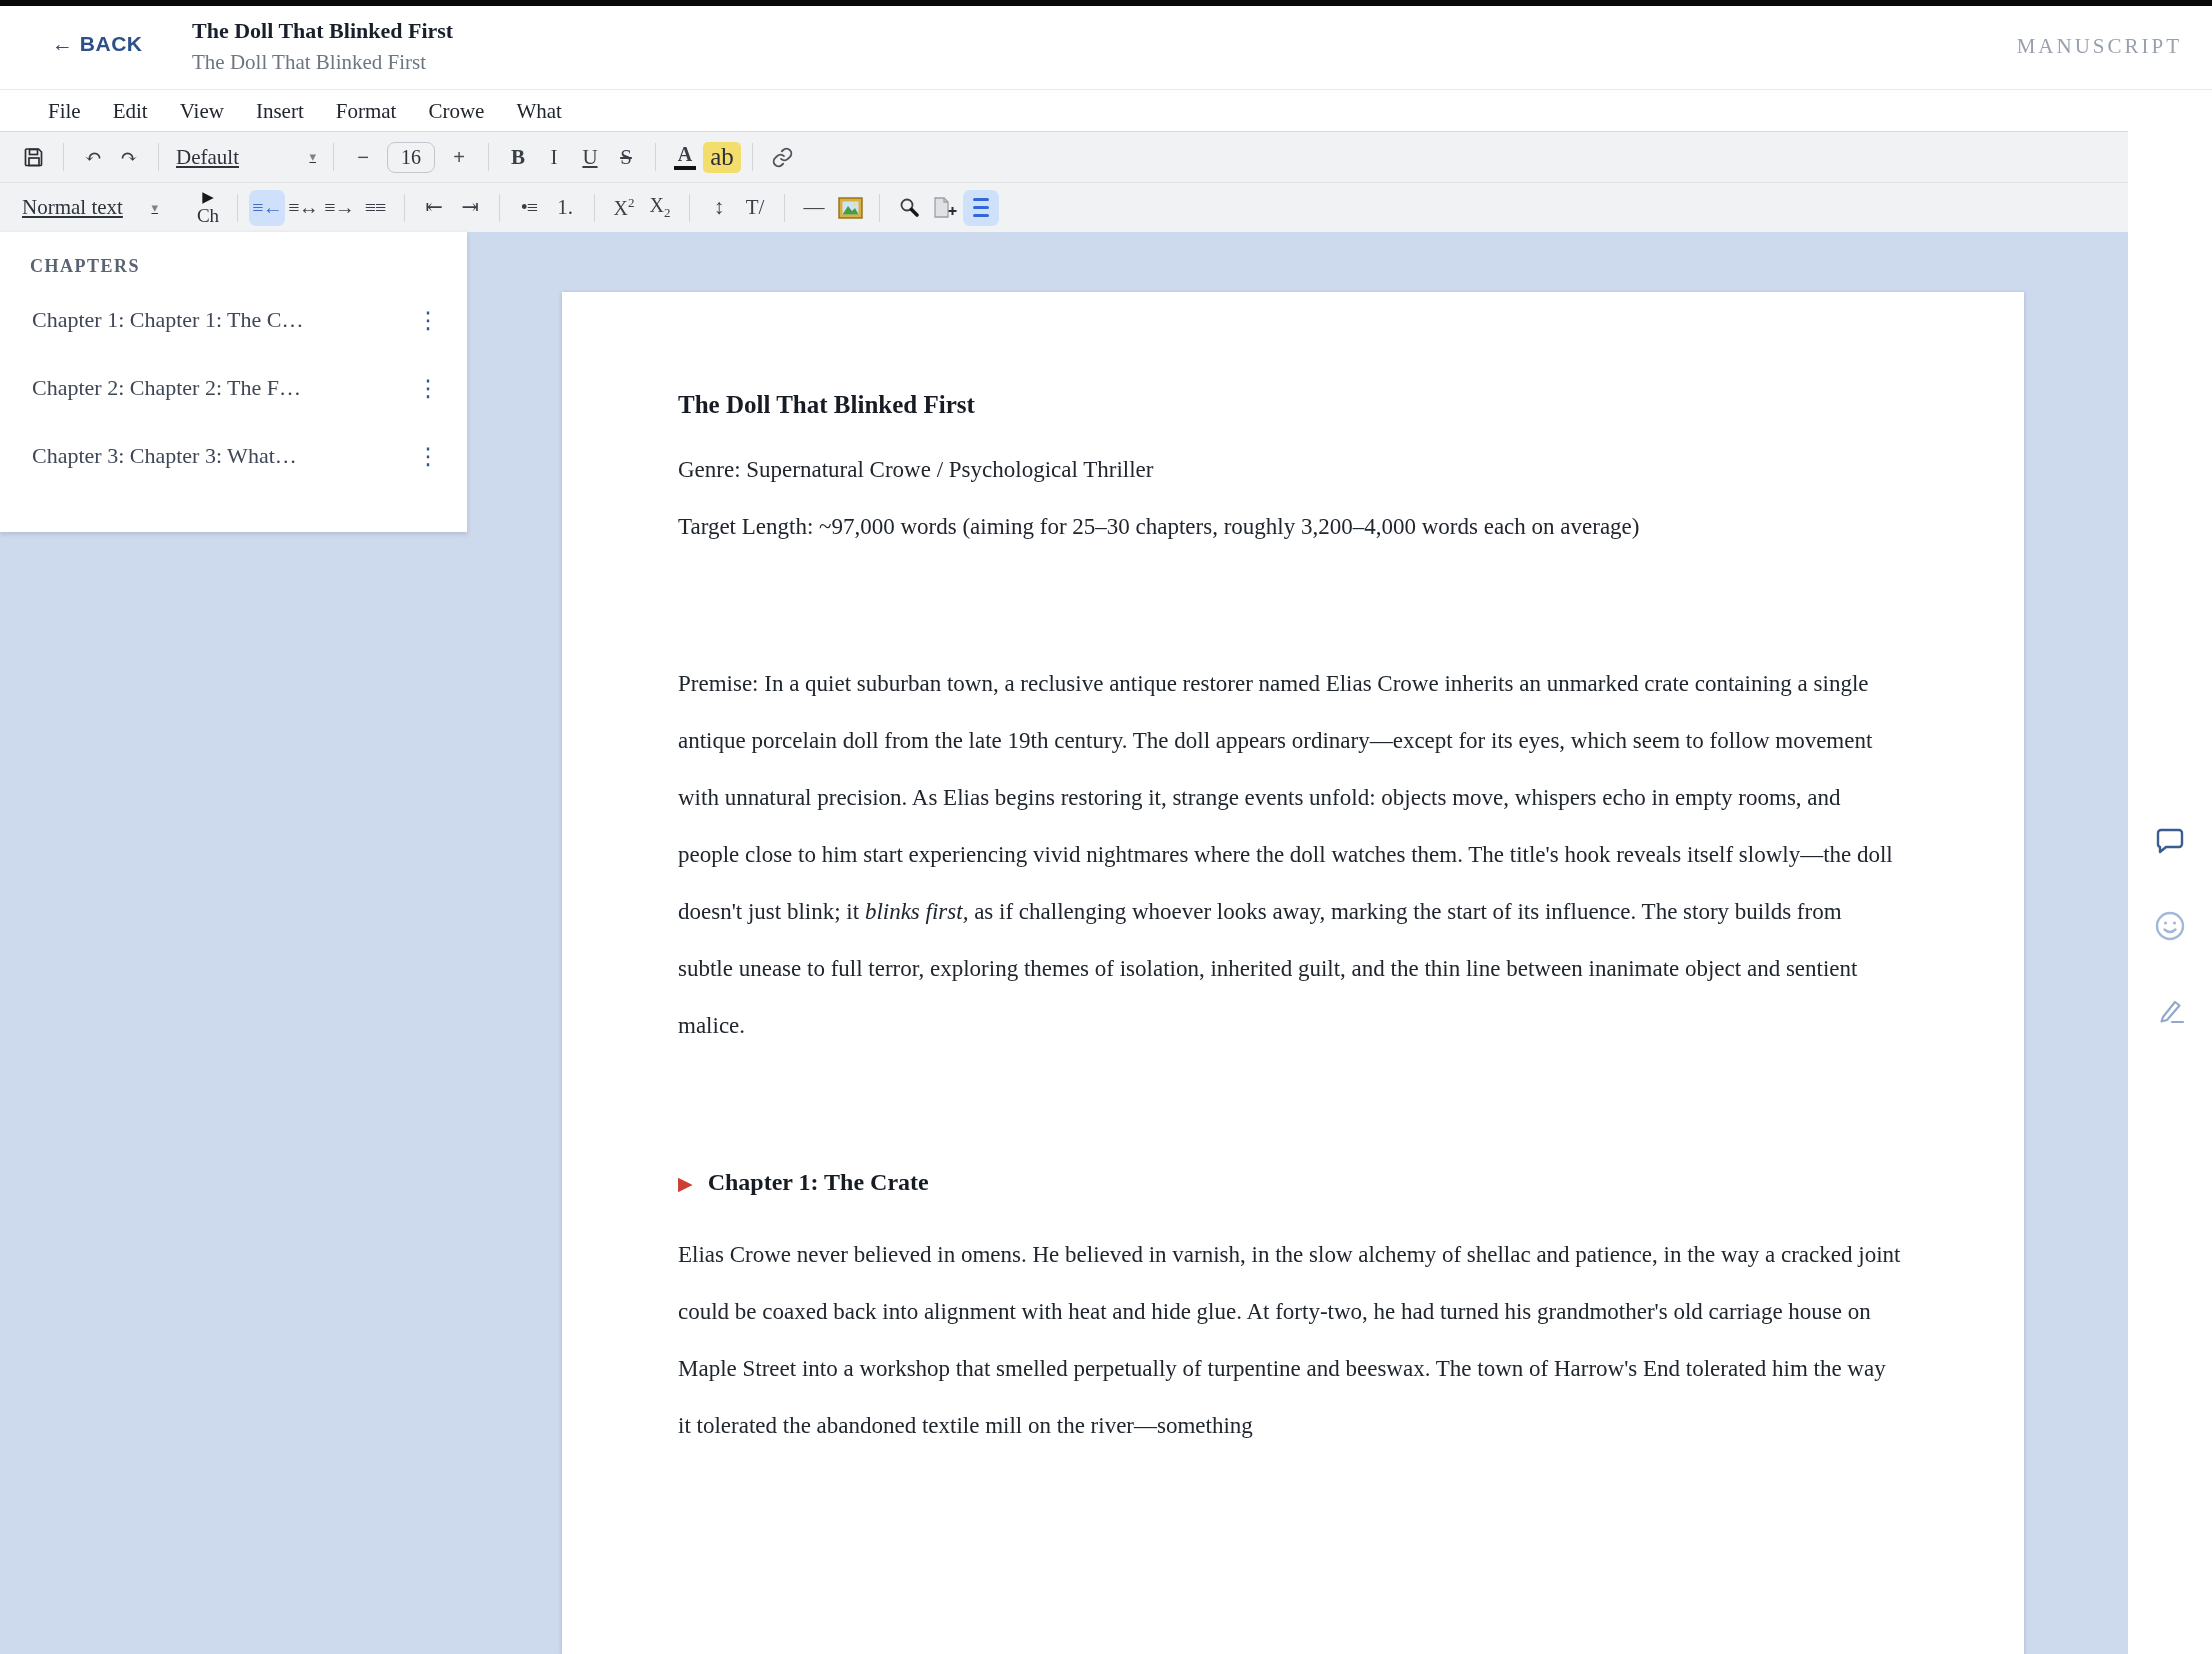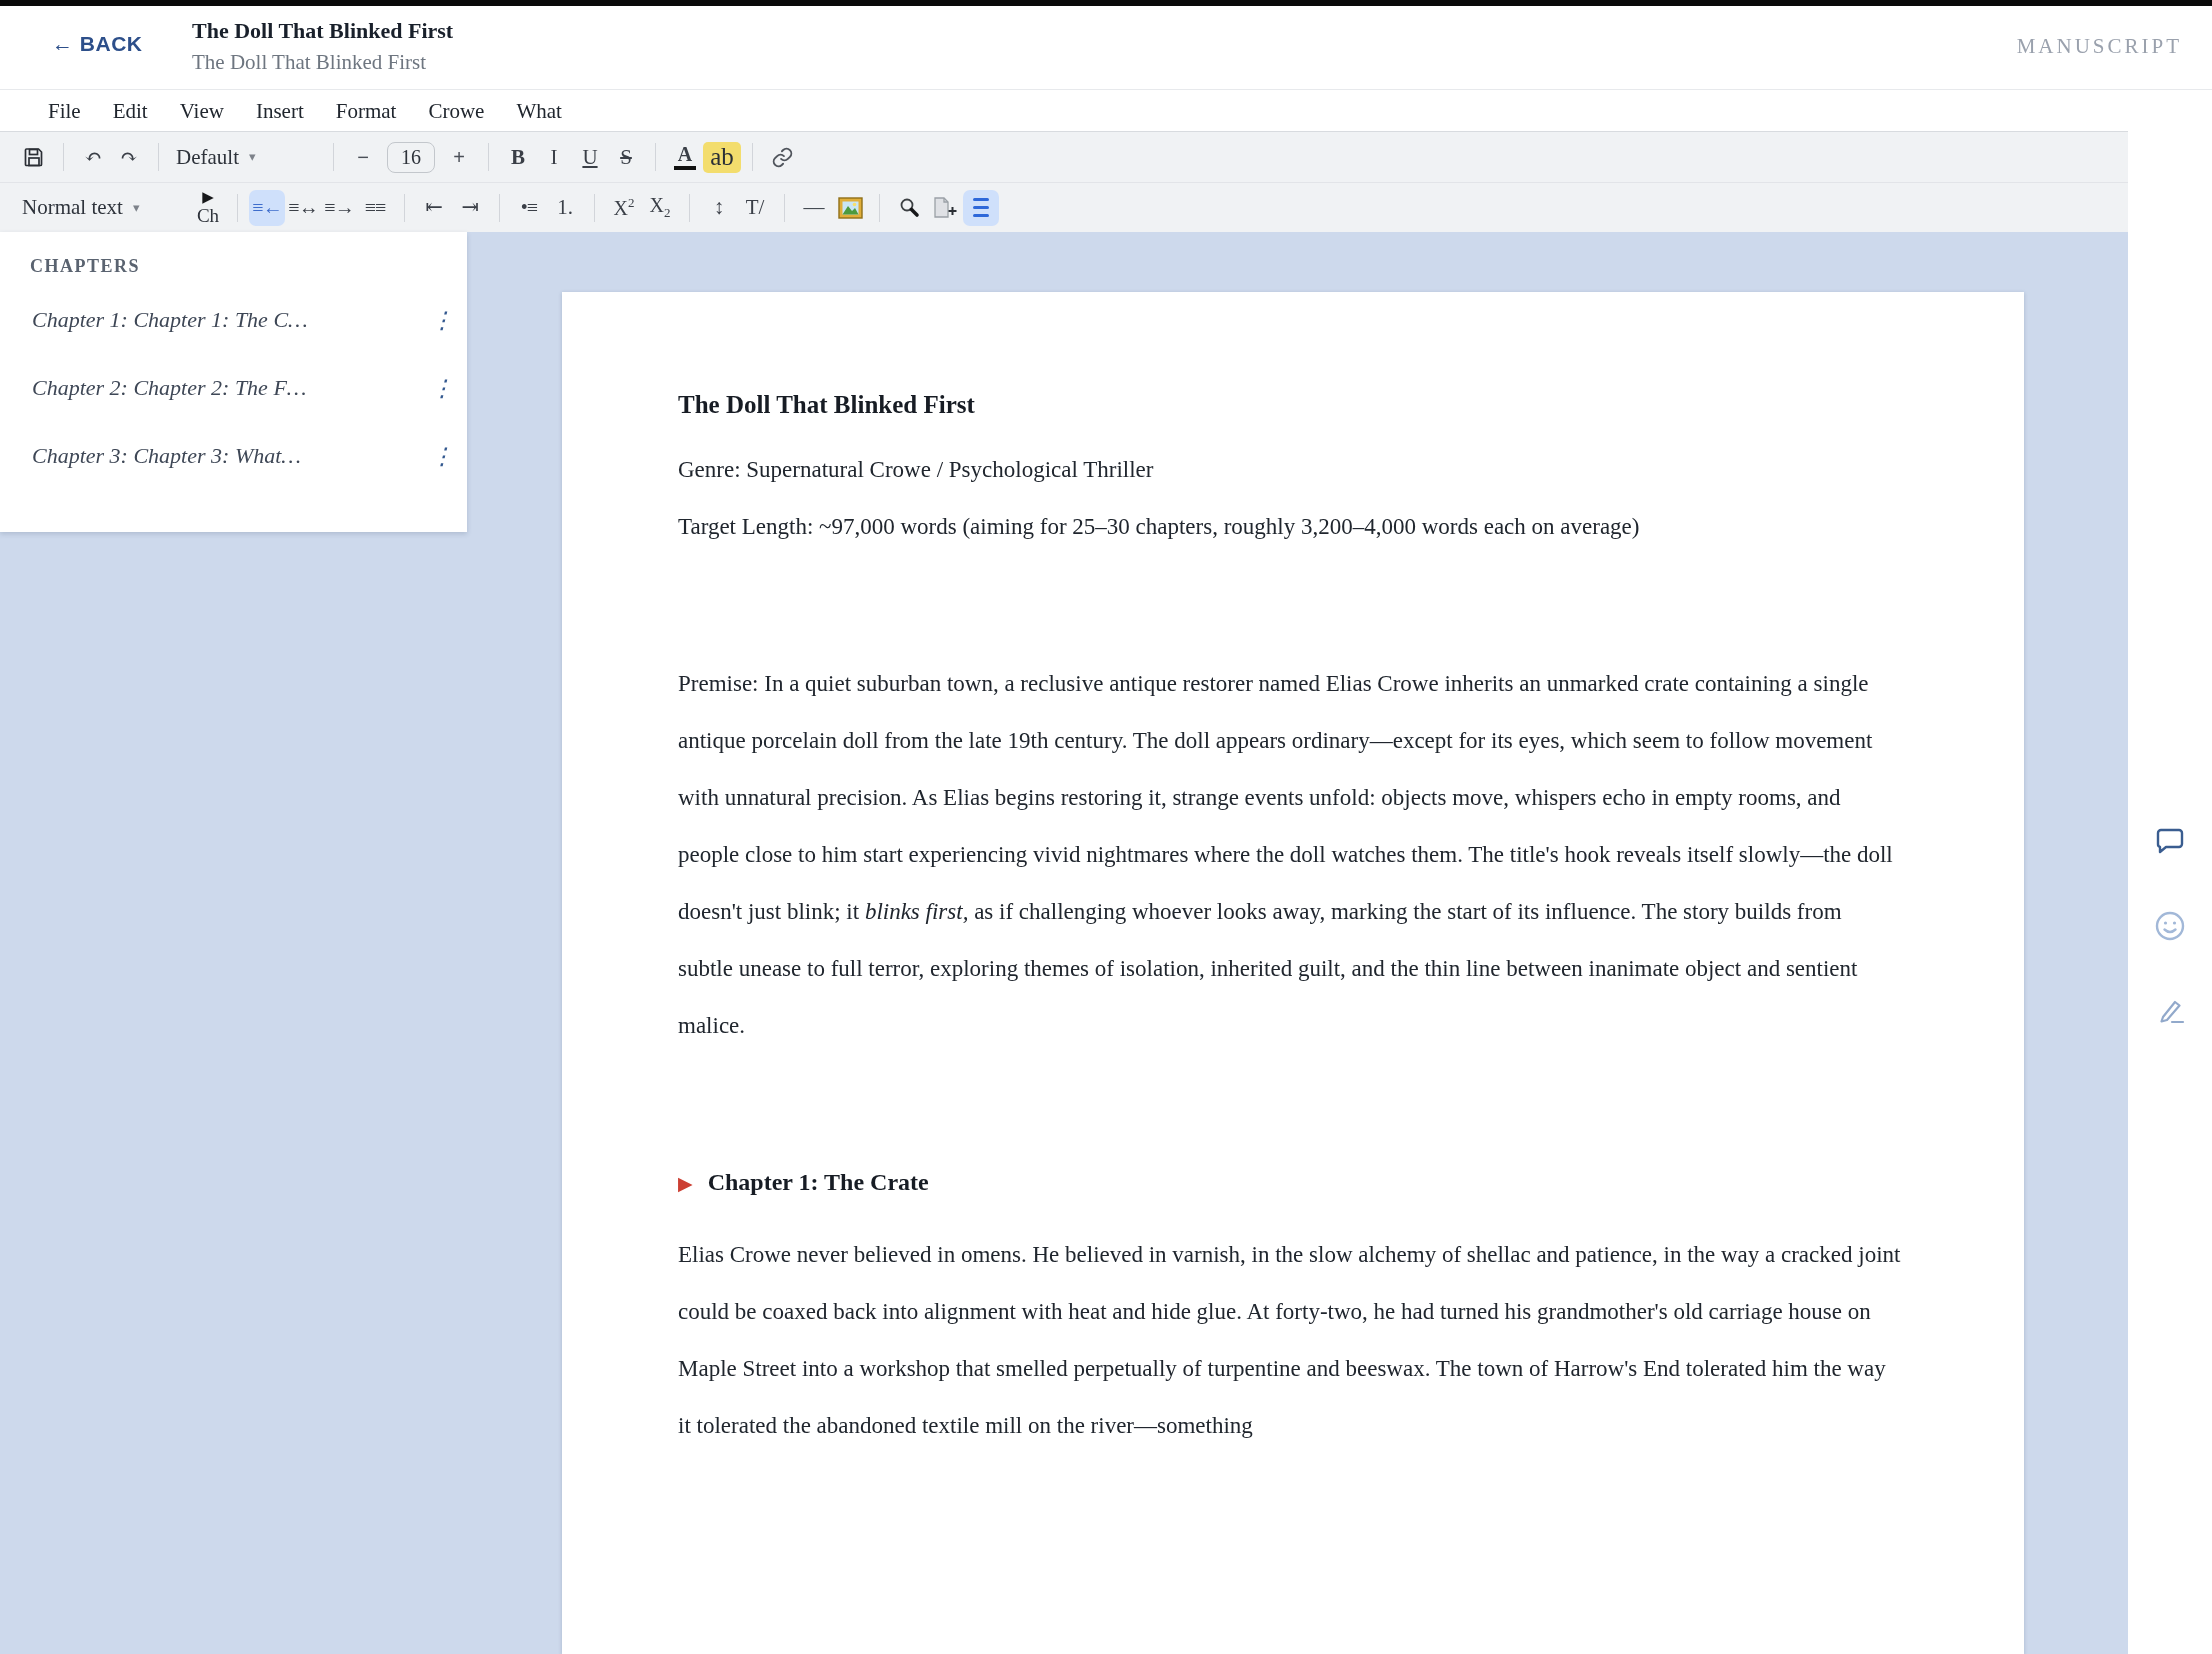--- a/index.html
+++ b/index.html
@@ -32,23 +32,23 @@
              border-top:1px solid #d8dbdf; }
   .t-row { display:flex; align-items:center; padding-left:16px; }
   .t-row1 { height:51px; border-bottom:1px solid #e2e4e8; }
   .t-row2 { height:49px; }
   .t-sep { width:1px; height:28px; background:#d2d5da; margin:0 11px; flex:0 0 auto; }
   .t-btn { min-width:36px; height:36px; display:flex; align-items:center; justify-content:center;
            border:none; background:none; cursor:pointer; border-radius:7px; color:#3a3f47;
            font-family:"Liberation Serif","DejaVu Serif",serif; font-size:21px; flex:0 0 auto; }
   .t-btn.active { background:#cfe0fb; }
   .t-caret { font-size:13px; color:#7d828a; margin-left:10px; }
-  .t-select { display:flex; align-items:center; background:none; border:none;
+  .t-select { display:flex; align-items:center; justify-content:space-between; background:none; border:none;
               cursor:pointer; font-family:"Liberation Serif","DejaVu Serif",serif; font-size:21px;
-              color:#2e333b; flex:0 0 auto; }
+              color:#2e333b; flex:0 0 auto;text-decoration:underline; }
   .font-select { width:152px; padding:0 6px; }
   .style-select { width:148px; padding:0 6px; }
   .size-box { border:1px solid #c3c7cc; border-radius:8px; padding:3px 13px; font-size:20px; color:#2e333b;
               background:transparent; margin:0 6px; }
   .pm { font-family:"Liberation Sans","DejaVu Sans",sans-serif; font-size:20px; color:#4a4f57; }
   .b-bold { font-weight:bold; }
   .b-underline { text-decoration:underline; }
   .b-strike { text-decoration:line-through; }
   .color-a { flex-direction:column; gap:0; }
   .color-a .a-glyph { font-weight:bold; font-size:20px; line-height:20px; }
@@ -71,22 +71,22 @@
   
   .right-rail { position:absolute; left:2128px; top:131px; width:84px; height:1523px; background:#ffffff; }
   .rail-btn { position:absolute; left:24px; width:36px; height:36px; background:none; border:none; cursor:pointer;
               display:flex; align-items:center; justify-content:center; }
 
   
   .chapters { position:absolute; left:0; top:232px; width:467px; height:300px; background:#ffffff;
               box-shadow:0 2px 5px rgba(40,60,90,.18); padding-top:24px; }
   .chapters-heading { margin-left:30px; font-size:18px; font-weight:bold; color:#5a6370; letter-spacing:1.5px; }
   .chapter-item { display:flex; align-items:center; justify-content:space-between; height:66px;
-                  padding:0 10px 0 32px; cursor:pointer; background:none; border:none; width:100%;
-                  font-family:"Liberation Serif","DejaVu Serif",serif; margin-top:2px;font-style:italic; }
+                  padding:0 24px 0 32px; cursor:pointer; background:none; border:none; width:100%;
+                  font-family:"Liberation Serif","DejaVu Serif",serif; margin-top:2px; }
   .chapter-item:first-of-type { margin-top:10px; }
   .chapter-label { font-size:22px; color:#3e4756; white-space:nowrap; }
   .kebab { font-size:23px; color:#33588f; width:30px; text-align:center; }
 
   
   .page { position:absolute; left:562px; top:292px; width:1462px; height:1362px; background:#ffffff;
           box-shadow:0 1px 4px rgba(40,60,90,.22); padding:84px 122px 0 116px; }
   .doc { font-size:23px; color:#20262e; line-height:57px; }
   .doc-title { font-size:25px; font-weight:bold; line-height:57px; color:#171c24; }
   .doc-meta { margin-top:8px; }

